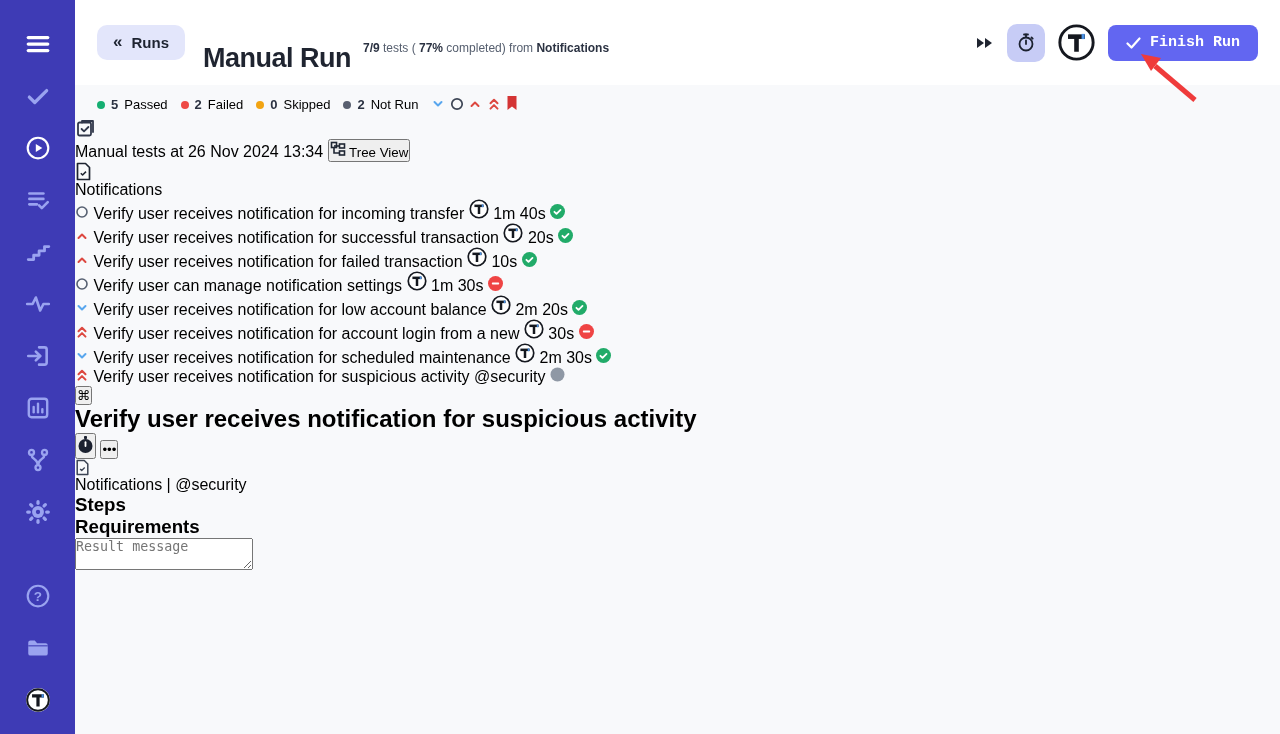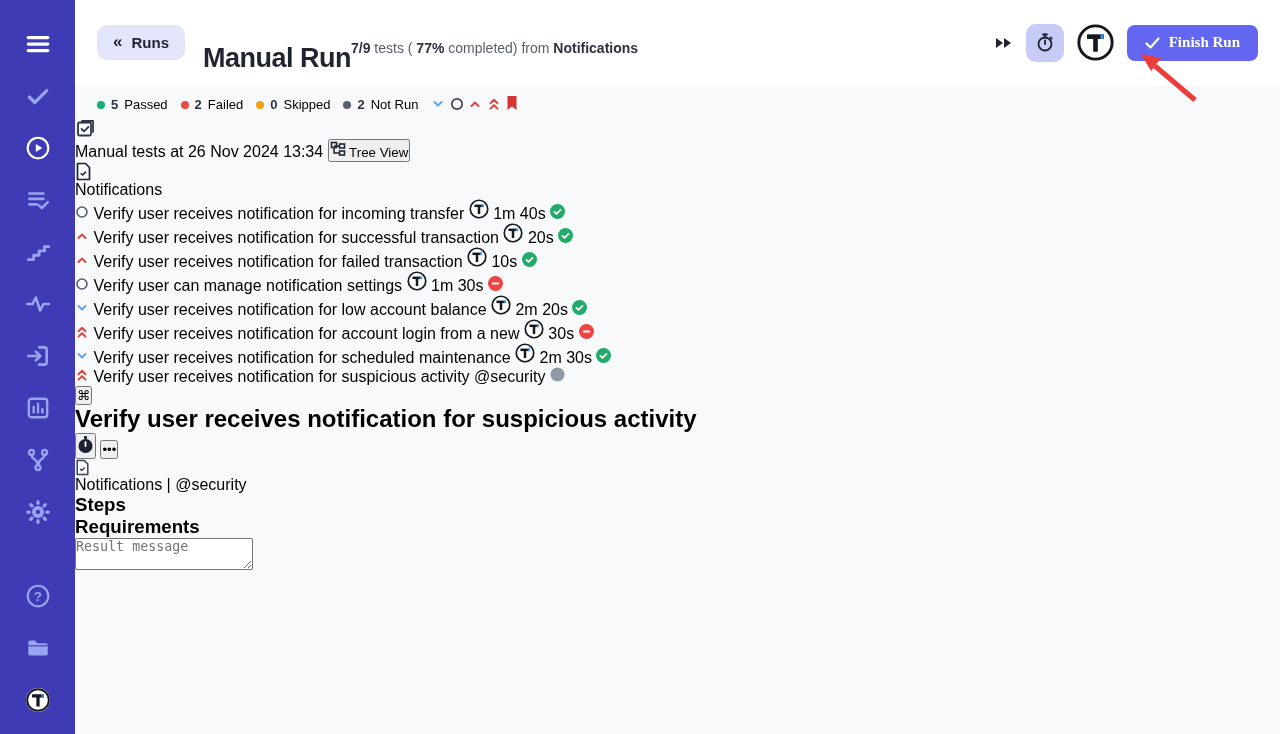--- a/index.html
+++ b/index.html
@@ -15,28 +15,28 @@
   .sb-ico-fill { fill:#9aa3f0; }
   .sb-active .sb-ico { stroke:#ffffff; }
   .sb-spacer { flex:1; }
 
   
   .main { flex:1; display:flex; flex-direction:column; min-width:0; }
   .topbar { height:85px; background:#ffffff; display:flex; align-items:center; padding:0 22px; position:relative; flex-shrink:0; }
   .back-btn { display:flex; align-items:center; gap:9px; height:35px; padding:0 16px; background:#e3e6fb; border:none; border-radius:10px; font-family:inherit; font-size:15px; font-weight:700; color:#1d2330; cursor:pointer; }
   .back-btn .chev { font-size:17px; font-weight:700; margin-top:-2px; }
   .page-title { margin-left:18px; font-size:27px; font-weight:800; letter-spacing:-0.5px; color:#1f2430;margin-top:32px; }
-  .subtitle { padding-top:10px; font-size:14px; color:#555e6e; }
+  .subtitle { margin-left:12px; padding-top:10px; font-size:12px; color:#555e6e; }
   .subtitle b { color:#2b3242; }
   .top-actions { margin-left:auto; display:flex; align-items:center; gap:13px; }
   .ff-icon { display:flex; cursor:pointer; }
   .icon-btn { width:38px; height:38px; border:none; border-radius:10px; background:#e1e4fb; display:flex; align-items:center; justify-content:center; cursor:pointer; }
   .timer-btn { background:#c7ccf6; }
   .logo-badge { width:37px; height:37px; display:flex; cursor:pointer; }
-  .finish-btn { height:36px; padding:0 18px; background:#6266f1; color:#fff; border:none; border-radius:8px; font-family:Liberation Serif, serif; font-size:15px; font-weight:700; display:flex; align-items:center; gap:9px; cursor:pointer; }
+  .finish-btn { height:36px; padding:0 18px; background:#6266f1; color:#fff; border:none; border-radius:8px; font-family:Liberation Mono, monospace; font-size:15px; font-weight:700; display:flex; align-items:center; gap:9px; cursor:pointer; }
   .annot-arrow { position:absolute; left:1058px; top:50px; pointer-events:none; }
 
   
   .statusrow { height:33px; display:flex; align-items:center; padding:6px 22px 0; flex-shrink:0; }
   .sum-item { display:flex; align-items:center; gap:6px; margin-right:13px; cursor:pointer; }
   .sum-dot { width:8px; height:8px; border-radius:50%; }
   .sum-count { font-size:13px; font-weight:700; color:#2b3242; }
   .sum-label { font-size:13px; color:#6e London;" }
   .sum-label { font-size:13px; color:#6e7787; }
   .filters { display:flex; align-items:center; gap:11px; margin-left:30px; }

